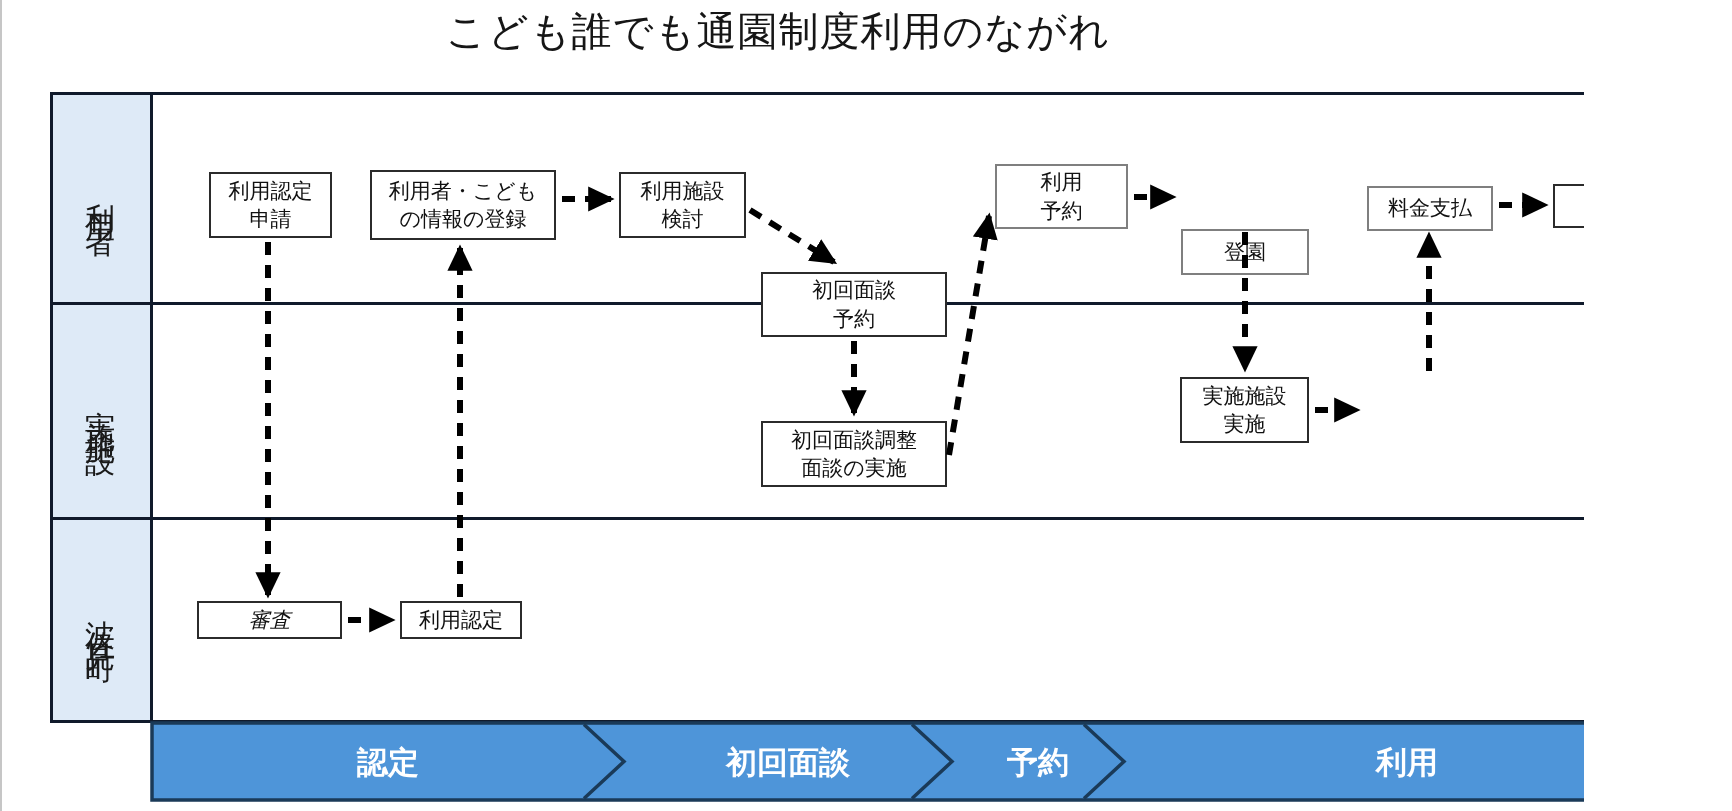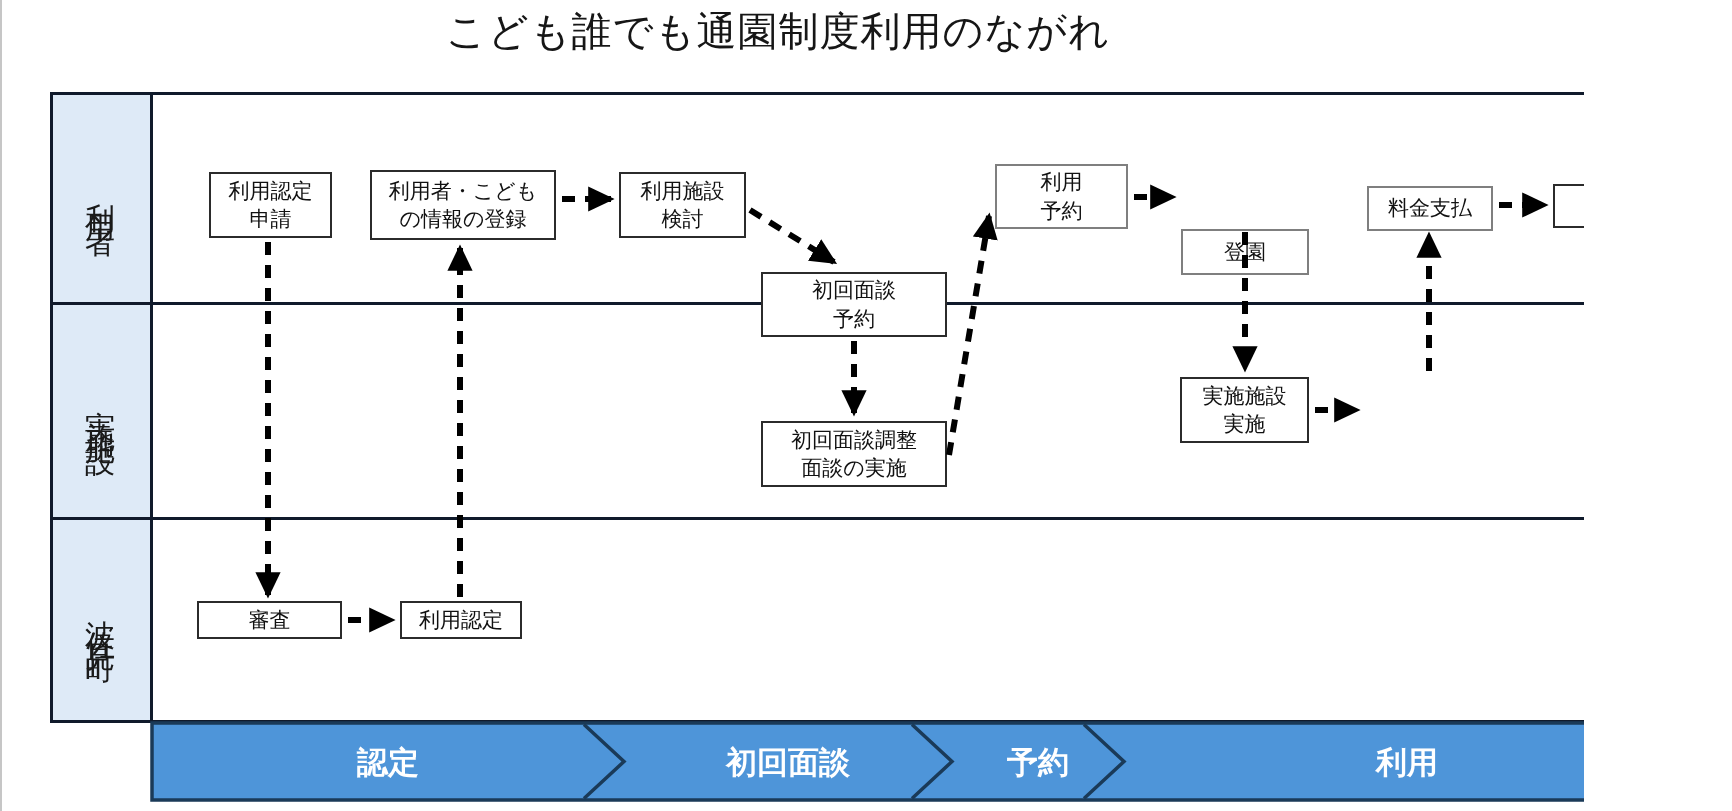--- a/index.html
+++ b/index.html
@@ -74,21 +74,21 @@
 予約</div>
   <div class="node gray" style="left:993px;top:164px;width:133px;height:65px;">利用
 予約</div>
   <div class="node gray" style="left:1179px;top:181px;width:128px;height:46px;margin-top:48px;">登園</div>
   <div class="node gray" style="left:1365px;top:186px;width:126px;height:45px;">料金支払</div>
   <div class="node" style="left:1551px;top:184px;width:114px;height:44px;text-align:center;">降園</div>
   <div class="node" style="left:759px;top:421px;width:186px;height:66px;">初回面談調整
 面談の実施</div>
   <div class="node" style="left:1178px;top:377px;width:129px;height:66px;">実施施設
 実施</div>
-  <div class="node" style="left:195px;top:601px;width:145px;height:38px;">審査</div>
+  <div class="node" style="left:195px;top:601px;width:145px;height:38px;font-style:italic;">審査</div>
   <div class="node" style="left:398px;top:601px;width:122px;height:38px;">利用認定</div>
 
   <svg class="overlay" width="1732" height="811" viewBox="0 0 1732 811">
     <defs>
       <marker id="ah" markerWidth="5.2" markerHeight="4.6" refX="3.8" refY="2.1" orient="auto" markerUnits="strokeWidth">
         <path d="M0,0 L4.4,2.1 L0,4.2 Z" style="fill:var(--arrow_color);"></path>
       </marker>
     </defs>
 
     <path class="arrow" d="M266 242 L266 595" marker-end="url(#ah)"></path>

